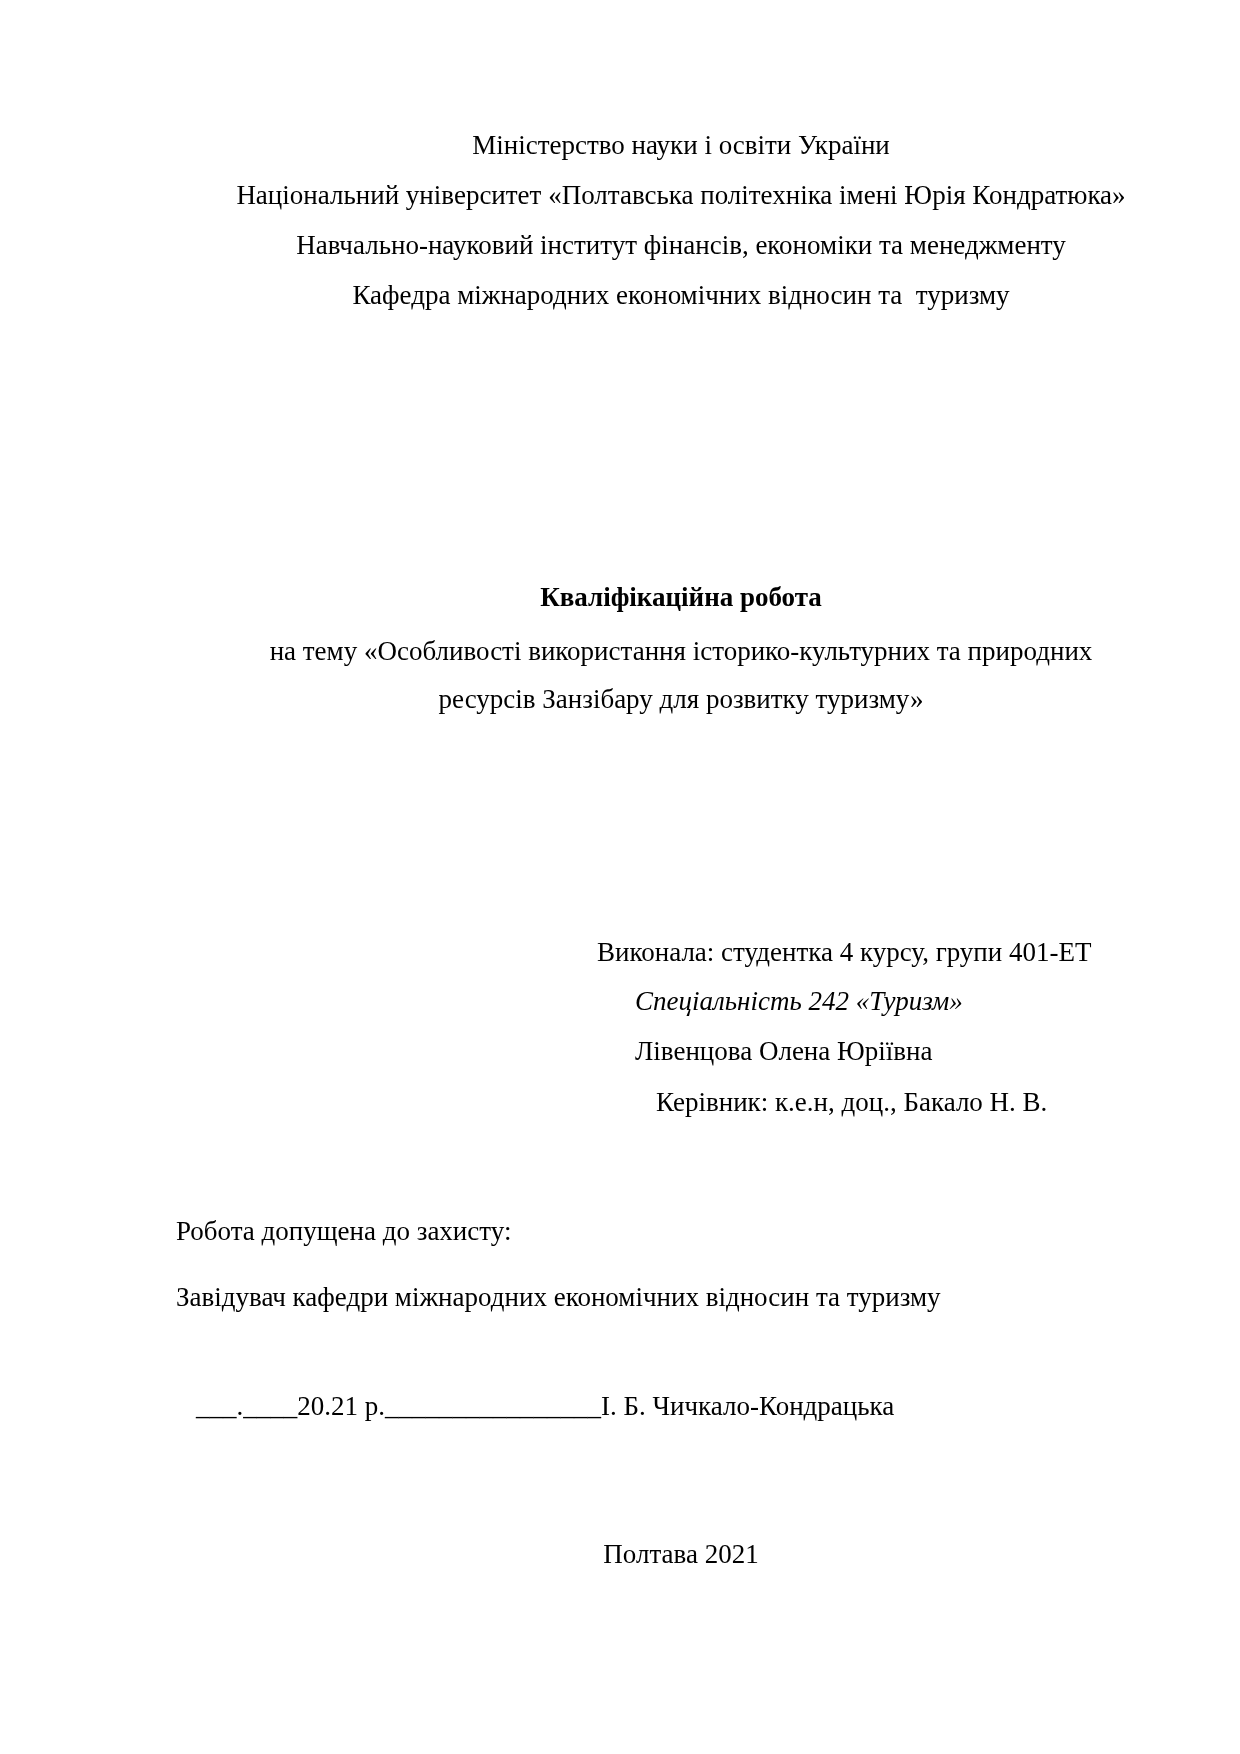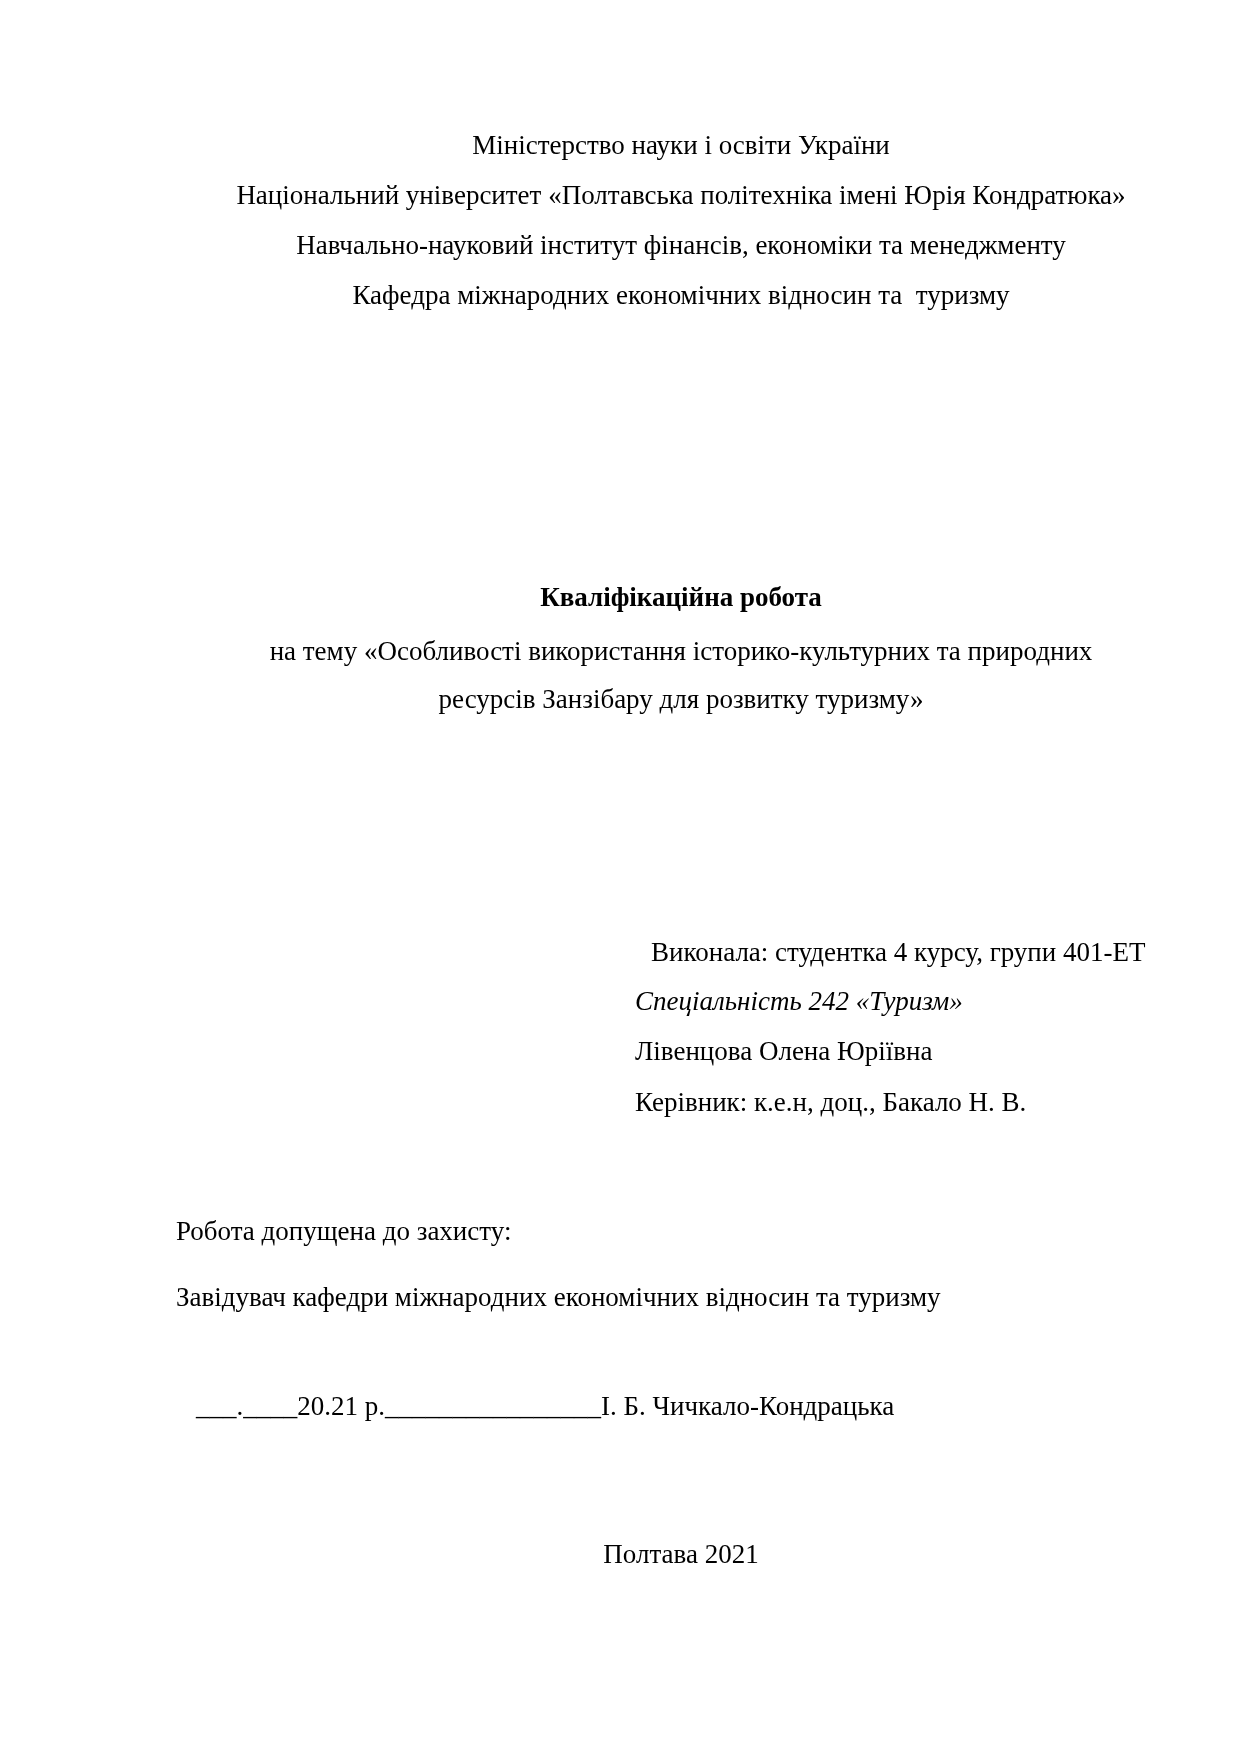--- a/index.html
+++ b/index.html
@@ -29,24 +29,24 @@
     <div class="line center" style="top:282px;">Кафедра міжнародних економічних відносин та  туризму</div>
   </div>
 
   <div>
     <div class="line center bold" style="top:584px;">Кваліфікаційна робота</div>
     <div class="line center" style="top:638px;">на тему «Особливості використання історико-культурних та природних</div>
     <div class="line center" style="top:686px;">ресурсів Занзібару для розвитку туризму»</div>
   </div>
 
   <div>
-    <div class="line" style="left:651px; top:939px;">Виконала: студентка 4 курсу, групи 401-ЕТ</div>
+    <div class="line" style="left:597px; top:939px;">Виконала: студентка 4 курсу, групи 401-ЕТ</div>
     <div class="line" style="left:635px; top:988px;font-style:italic;">Спеціальність 242 «Туризм»</div>
     <div class="line" style="left:635px; top:1038px;">Лівенцова Олена Юріївна</div>
-    <div class="line" style="left:635px; top:1089px;">Керівник: к.е.н, доц., Бакало Н. В.</div>
+    <div class="line" style="left:656px; top:1089px;">Керівник: к.е.н, доц., Бакало Н. В.</div>
   </div>
 
   <div>
     <div class="line" style="left:176px; top:1218px;">Робота допущена до захисту:</div>
     <div class="line" style="left:176px; top:1284px;">Завідувач кафедри міжнародних економічних відносин та туризму</div>
     <div class="line" style="left:176px; top:1393px;margin-left:20px;">___.____20.21 р.________________І. Б. Чичкало-Кондрацька</div>
   </div>
 
   <div class="line center" style="top:1541px;">Полтава 2021</div>
 

